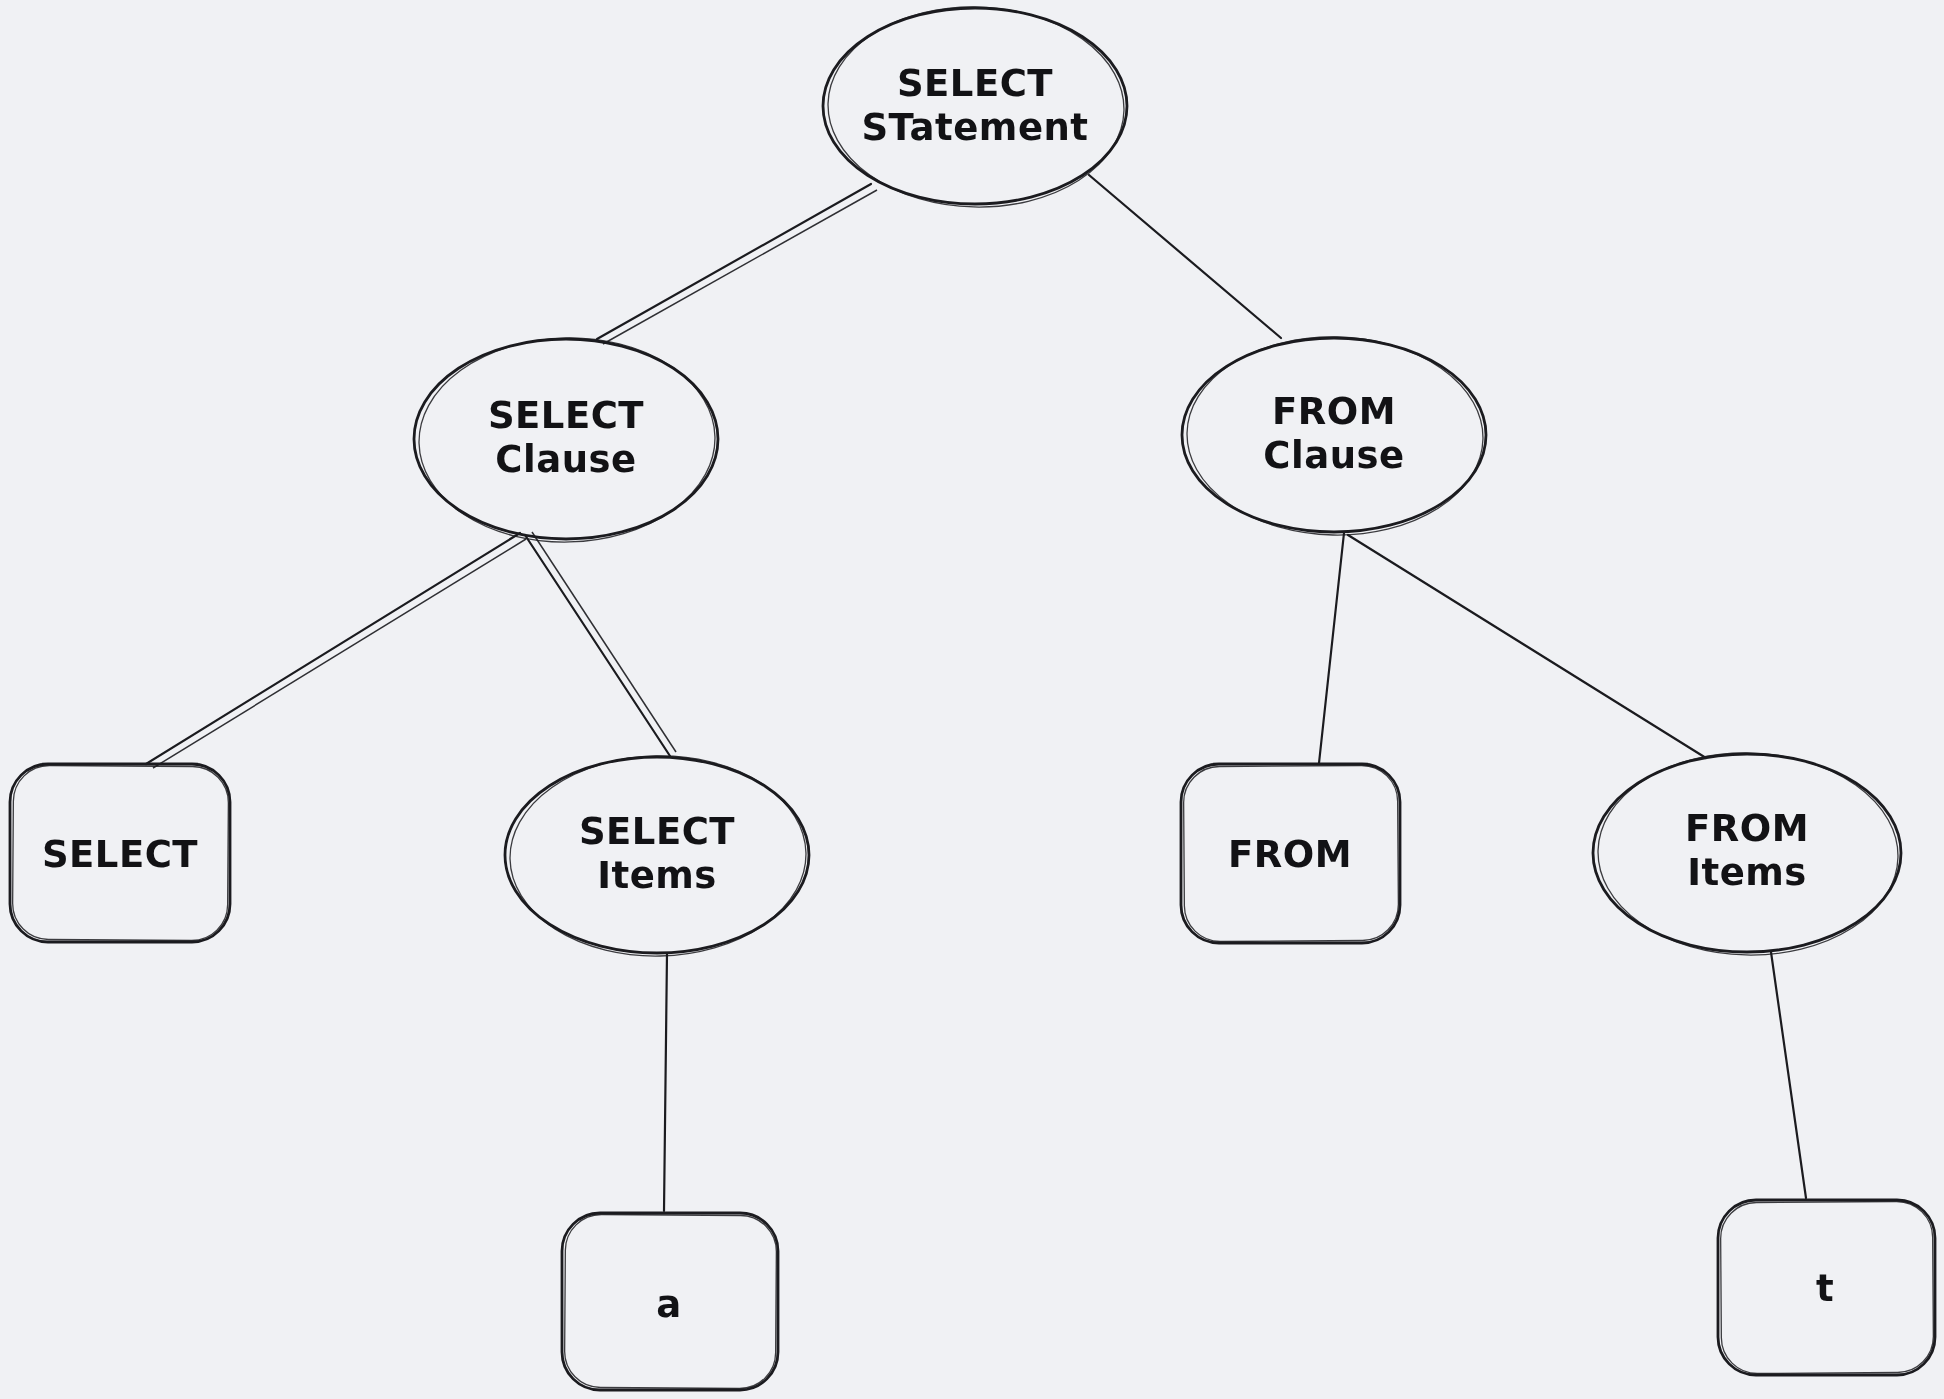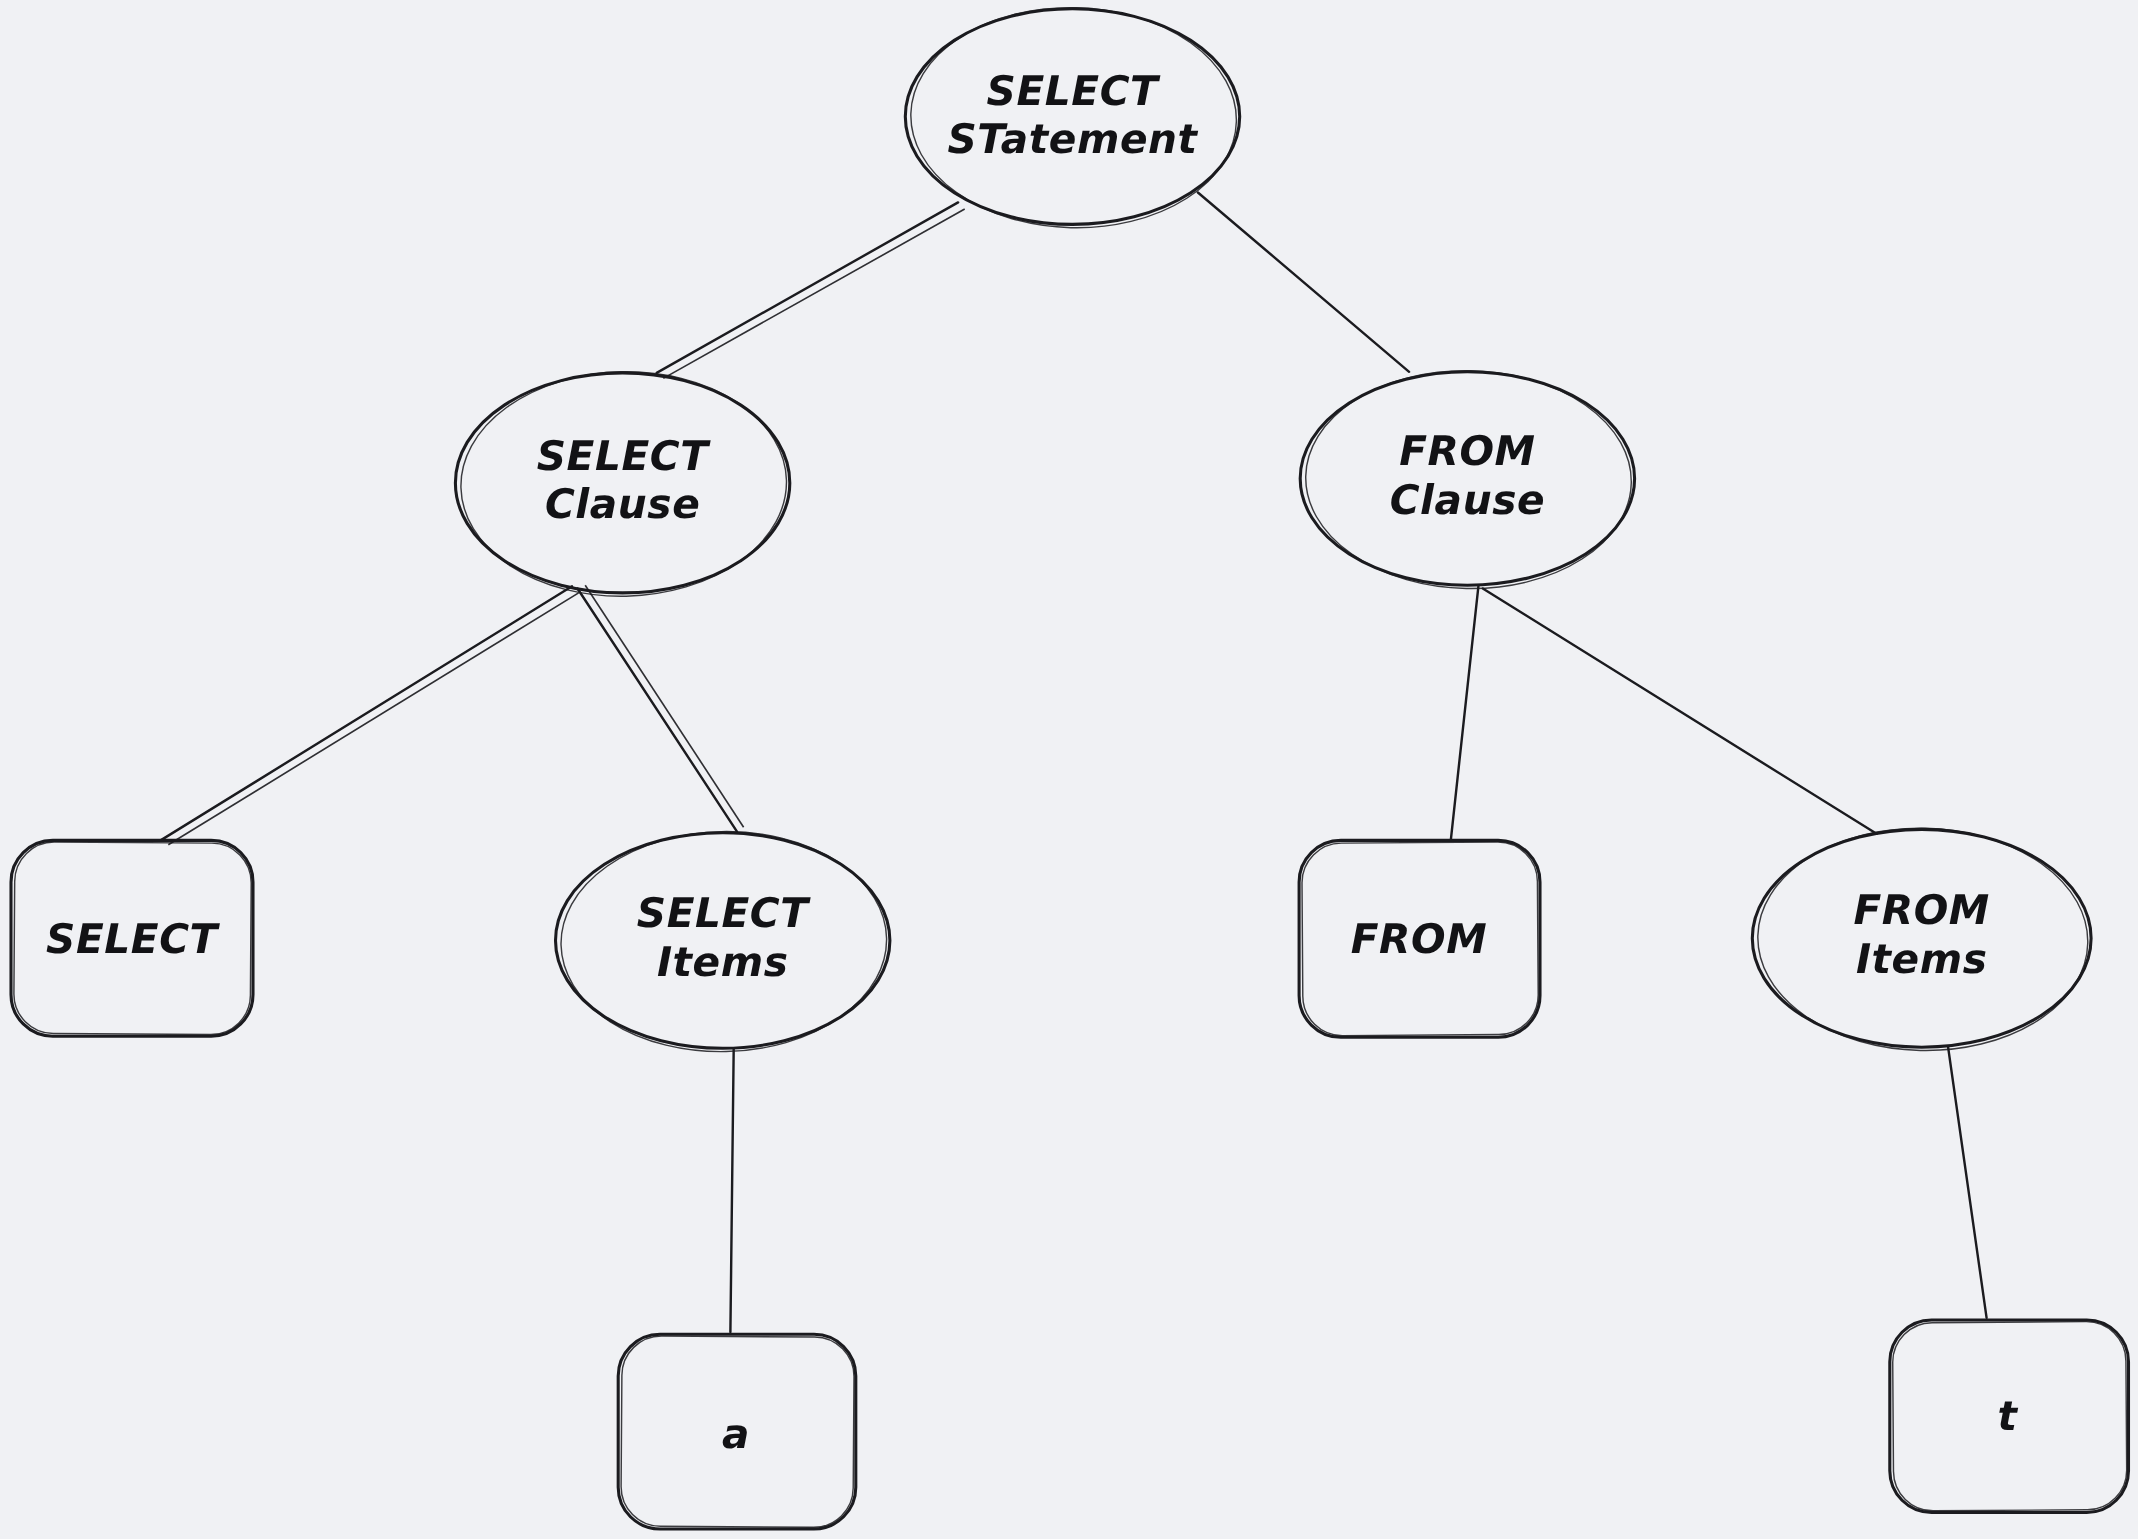--- a/index.html
+++ b/index.html
@@ -6,21 +6,20 @@
     margin: 0;
     padding: 0;
     background: #f0f1f4;
   }
   .stage {
     position: relative;
     width: 1944px;
     height: 1399px;
     background: #f0f1f4;
     overflow: hidden;
-    font-style: italic;
   }
   svg { display: block; }
   .shape {
     fill: none;
     stroke: #1b1b1f;
     stroke-width: 2.8;
     stroke-linecap: round;
   }
   .shape2 {
     fill: none;

